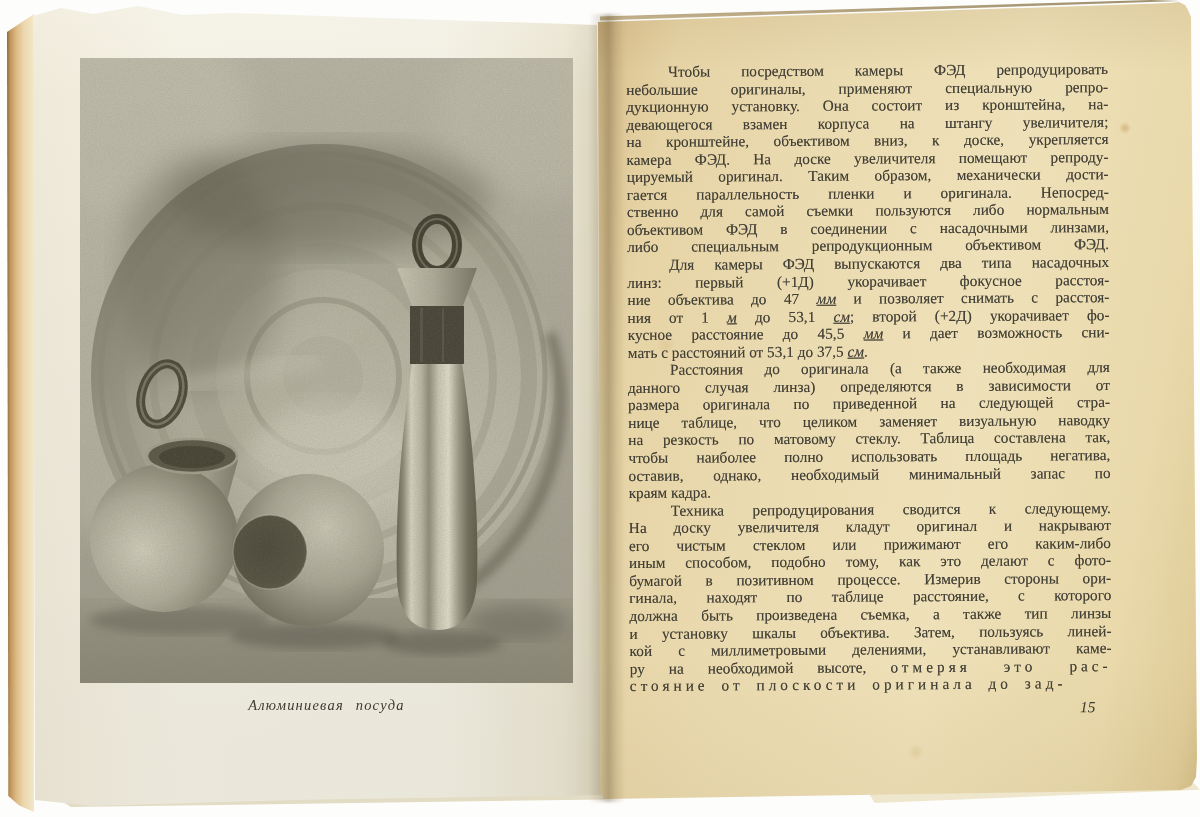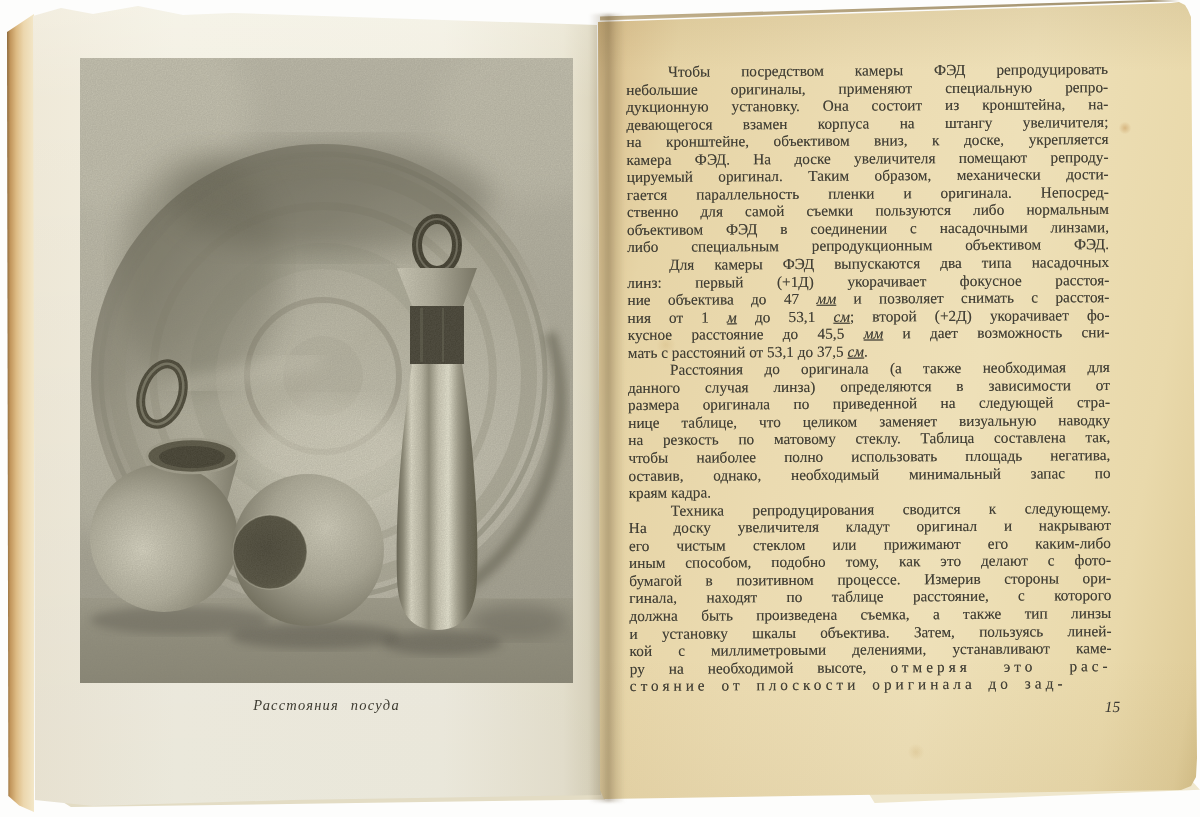--- a/index.html
+++ b/index.html
@@ -48,21 +48,21 @@
   
   .text-column{position:absolute;left:626px;top:63px;width:482px;
     transform:rotate(-0.35deg);transform-origin:left top;
     color:#413f36;font-size:15.3px;text-shadow:0 0 .4px rgba(60,55,40,.55);}
   .tline{height:17.55px;line-height:17.55px;white-space:nowrap;
     text-align:justify;text-align-last:justify;}
   .tline.indent{text-indent:42px;}
   .tline.lastline{text-align-last:left;}
   .tline i{font-style:italic;text-decoration:underline;}
   .tline .sp{letter-spacing:4px;word-spacing:5px;}
-  .page-number{position:absolute;left:1080px;top:698px;width:65px;text-align:center;
+  .page-number{position:absolute;left:1080px;top:698px;width:65px;
     font-style:italic;font-size:15.5px;color:#3b3934;transform:rotate(-0.35deg);}
 </style>
 </head>
 <body>
 
 <div class="scene">
 
   <div class="fore-edge"></div>
   <div class="top-block-edge"></div>
   <div class="left-bottom-sliver"></div>
@@ -188,21 +188,21 @@
     <path d="M 317 210 L 397 210 L 383 248 L 332 248 Z" fill="url(#capGrad)"></path>
     <rect x="330" y="248" width="54" height="58" fill="#3a372a"></rect>
     <rect x="340" y="250" width="3" height="54" fill="#6b6855" opacity=".4"></rect>
     <rect x="362" y="250" width="2" height="54" fill="#6b6855" opacity=".4"></rect>
     <path d="M 332 306 C 321 380 315 460 317 520 C 318 556 332 572 357 572
              C 382 572 396 556 397 520 C 399 460 393 380 382 306 Z" fill="url(#bodyGrad)"></path>
 
     <rect width="493" height="625" filter="url(#grain)" opacity=".3"></rect>
   </svg>
 
-  <div class="caption">Расстояния посуда</div>
+  <div class="caption">Алюминиевая посуда</div>
 
   <div class="text-column">
       <div class="tline indent">Чтобы посредством камеры ФЭД репродуцировать</div>
       <div class="tline">небольшие оригиналы, применяют специальную репро-</div>
       <div class="tline">дукционную установку. Она состоит из кронштейна, на-</div>
       <div class="tline">девающегося взамен корпуса на штангу увеличителя;</div>
       <div class="tline">на кронштейне, объективом вниз, к доске, укрепляется</div>
       <div class="tline">камера ФЭД. На доске увеличителя помещают репроду-</div>
       <div class="tline">цируемый оригинал. Таким образом, механически дости-</div>
       <div class="tline">гается параллельность пленки и оригинала. Непосред-</div>

